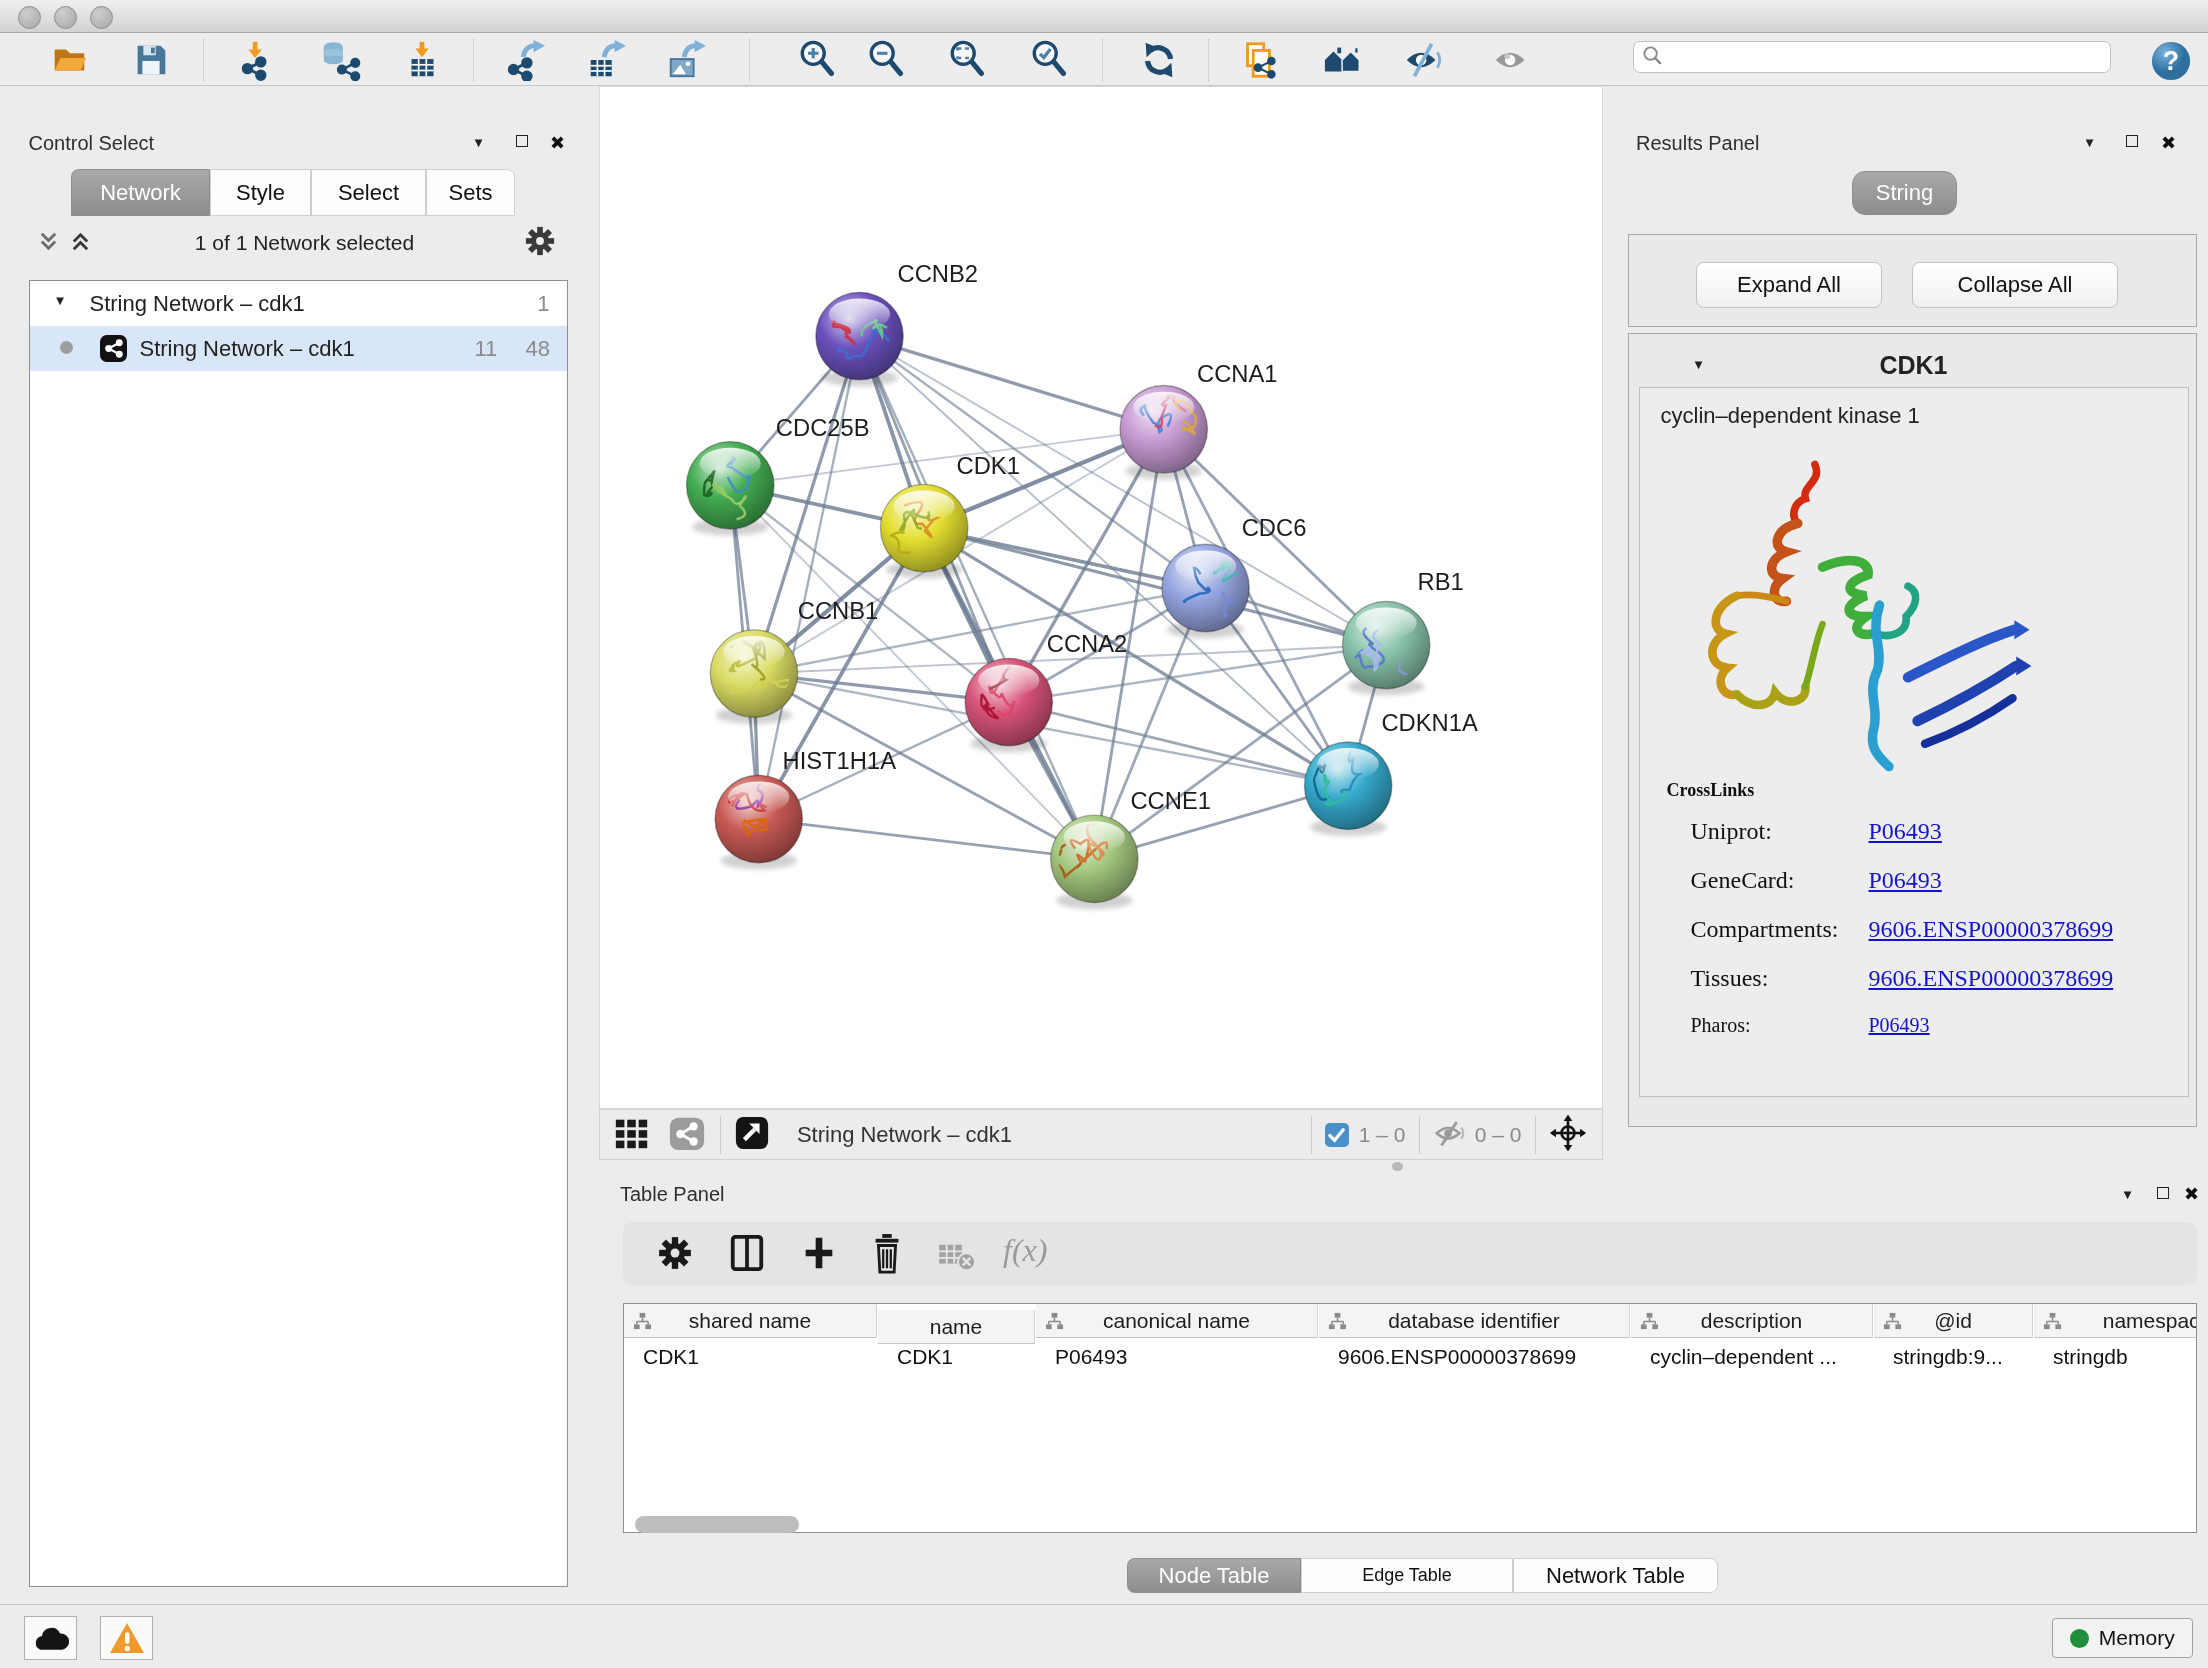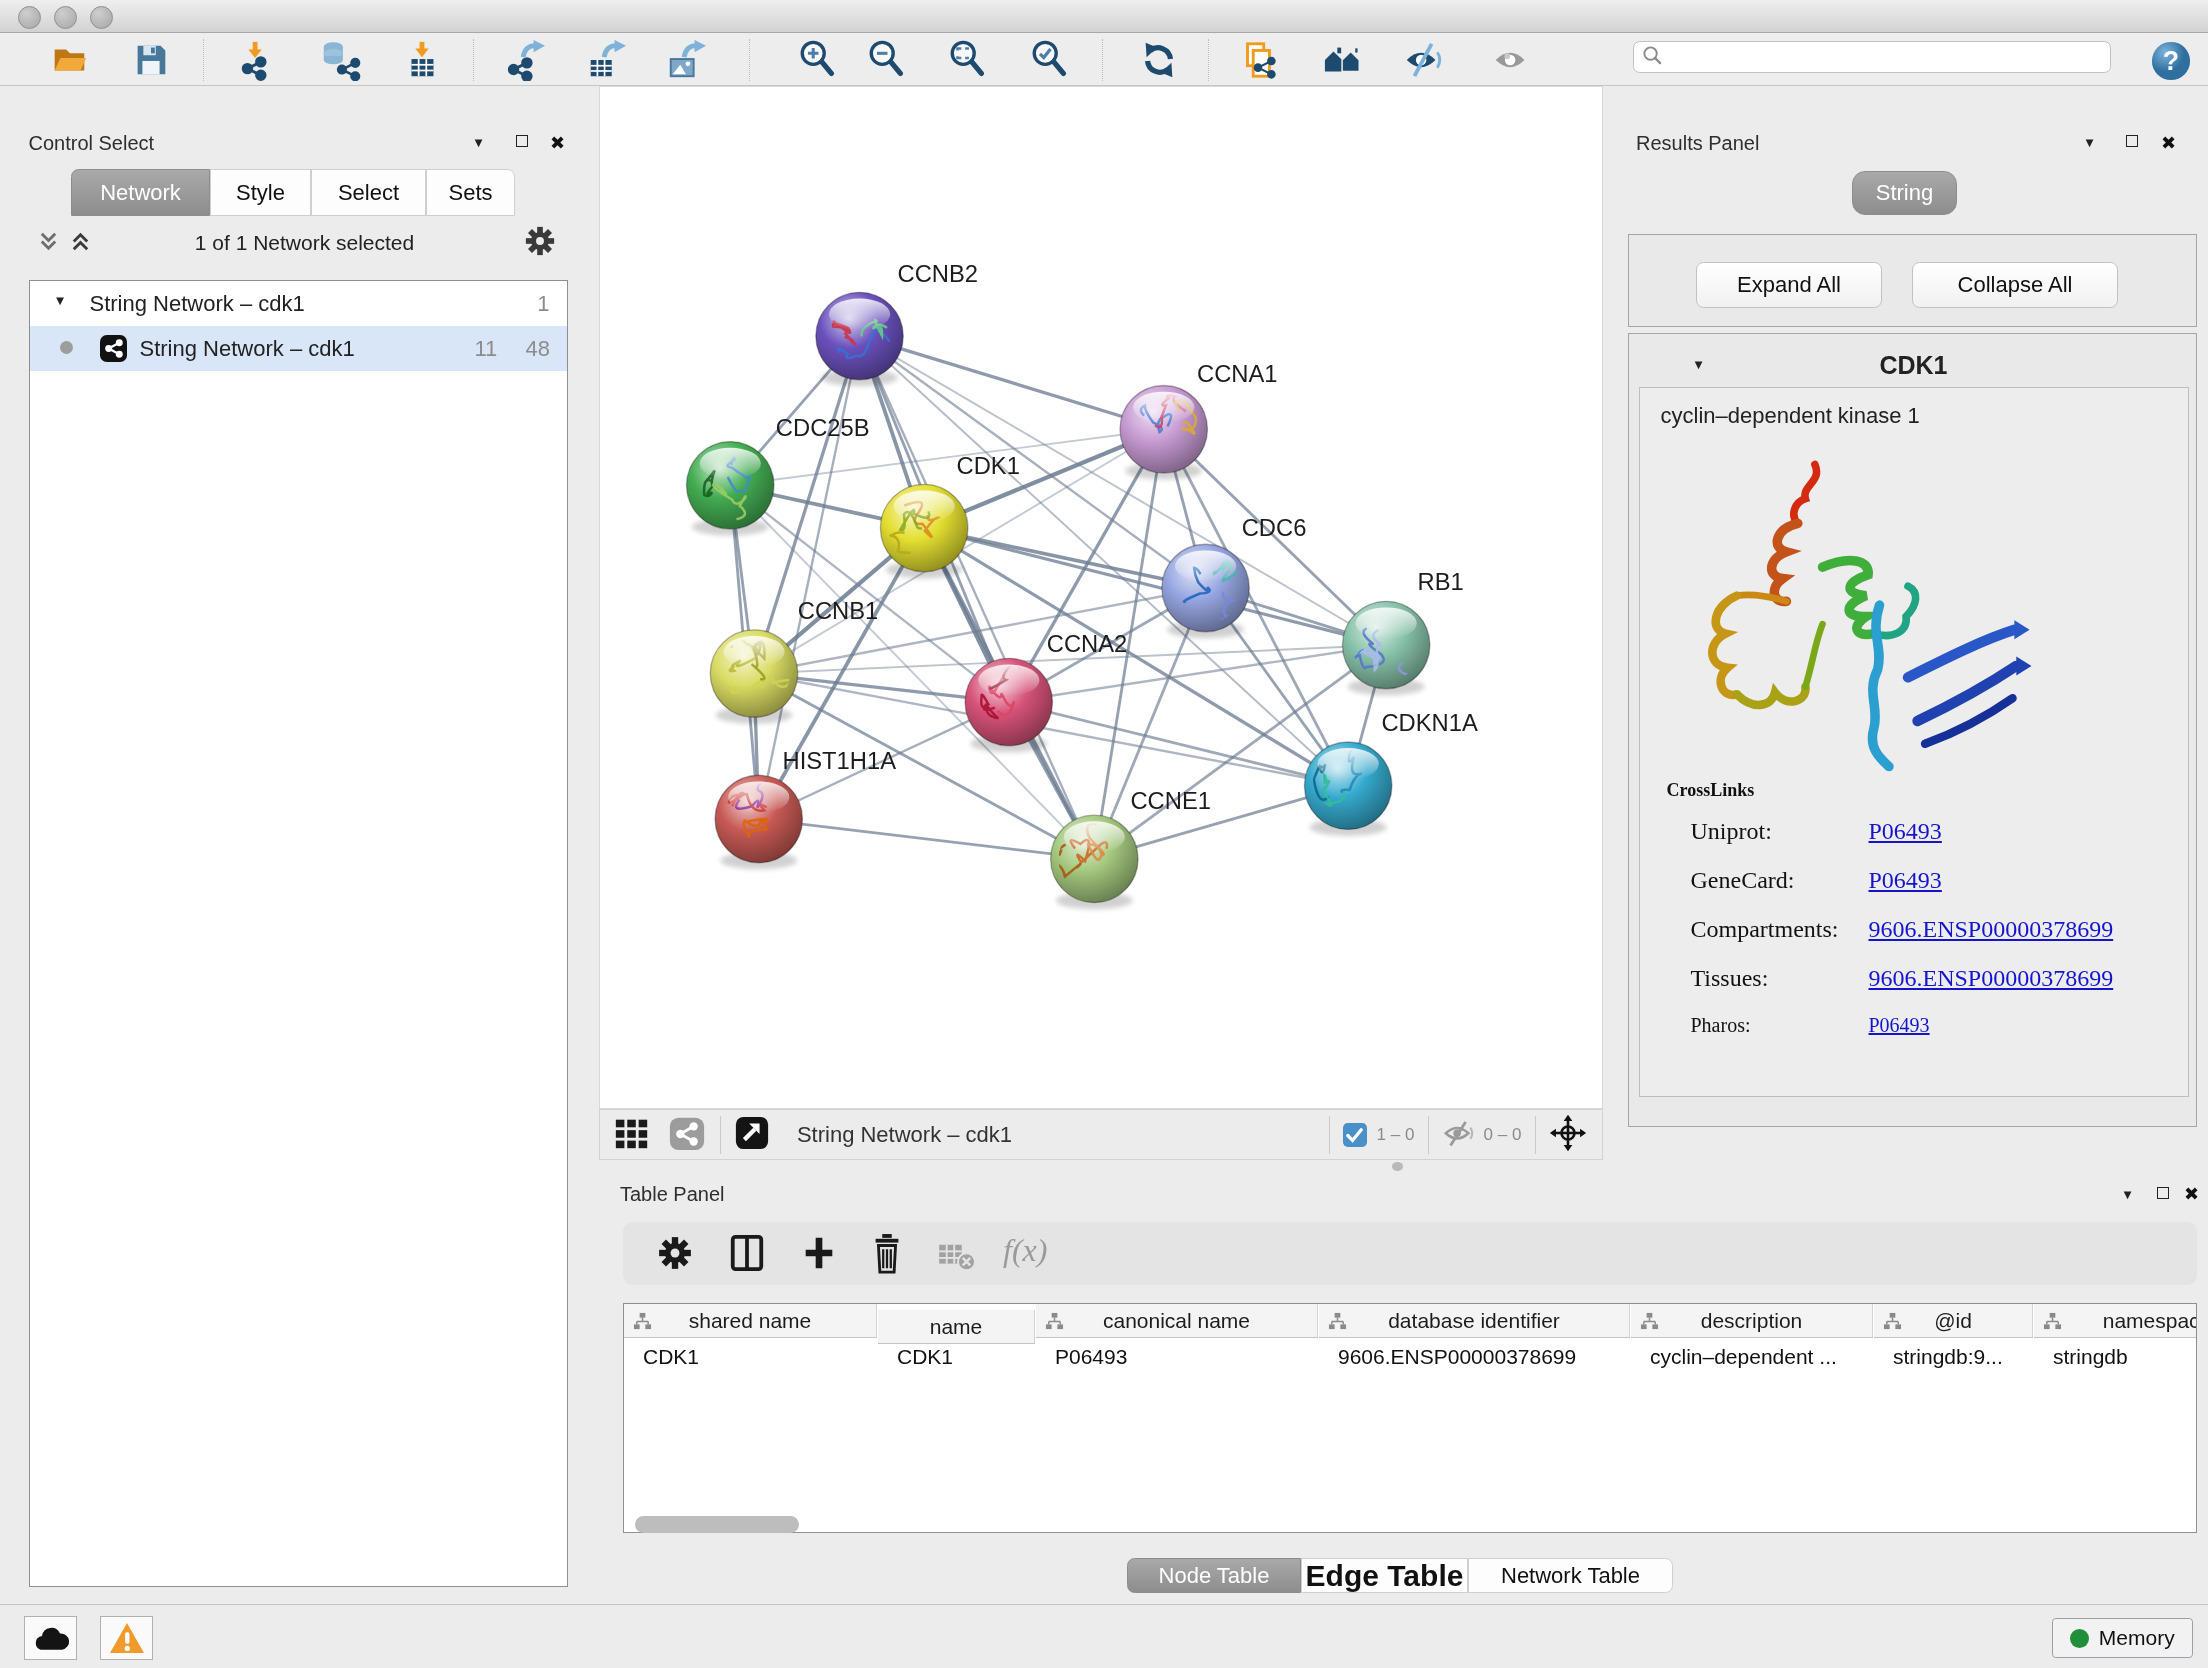--- a/index.html
+++ b/index.html
@@ -27,21 +27,21 @@
   
   .cp-listbox{left:28.5px;top:280px;width:539px;height:1307px;background:#fff;border:1.9px solid #8f8f8f;box-sizing:border-box;}
   .cp-row{position:relative;width:100%;height:45px;font-size:22px;}
   .cp-row .cnt{position:absolute;color:#8c8c8c;}
   .cp-row2{background:#d9e6f7;}
   
   .netcanvas{left:599px;top:86px;width:1004px;height:1023px;background:#fff;border:1px solid #d8d8d8;box-sizing:border-box;}
   .netbar{left:599px;top:1109px;width:1004px;height:51px;background:#ececec;border:1px solid #d2d2d2;box-sizing:border-box;
     display:flex;align-items:center;}
   .netbar .vsep{width:1px;height:38px;background:#c9c9c9;margin:0 13.3px;}
-  .graytxt{color:#8a8a8a;font-size:17px;}
+  .graytxt{color:#8a8a8a;font-size:21px;}
   
   .rbox{background:#e9e9e9;border:1px solid #a6a6a6;box-sizing:border-box;}
   .rbtn{background:linear-gradient(#ffffff,#f1f1f1);border:1px solid #c2c2c2;border-radius:7.6px;
     font-size:22px;color:#111;display:flex;align-items:center;justify-content:center;}
   .serif{font-family:"Liberation Serif","DejaVu Serif",serif;}
   .xlink{color:#1414cc;text-decoration:underline;}
   
   .tp-toolbar{left:623px;top:1222px;width:1574px;height:63px;background:#e4e4e4;border-radius:9.5px;}
   .dtable{left:623px;top:1303px;width:1574px;height:230px;background:#fff;border:1.9px solid #8f8f8f;box-sizing:border-box;overflow:hidden;}
   .th{position:absolute;top:0;height:34px;background:#f4f4f4;border-right:1px solid #d4d4d4;border-bottom:1px solid #c4c4c4;box-sizing:border-box;}
@@ -861,21 +861,21 @@
         <div class="td" style="left: 695px; width: 311px;">9606.ENSP00000378699</div>
         <div class="td" style="left: 1007px; width: 242px;">cyclin–dependent ...</div>
         <div class="td" style="left: 1250px; width: 159px;">stringdb:9...</div>
         <div class="td" style="left: 1410px; width: 247px;">stringdb</div>
       </div>
   </div>
   <div class="abs hscroll"></div>
 
   <div id="tp-tabs" class="abs" style="left:1127px;top:1558px;display:flex">
       <div class="tab sel" style="width: 174px; height: 35px; font-size: 22px; border-radius: 7.6px 0px 0px 7.6px; text-align: center;">Node Table</div>
-      <div class="tab" style="width: 167px; height: 35px; font-size: 30px; font-weight: bold;">Edge Table</div>
+      <div class="tab" style="width: 212px; height: 35px; font-size: 18px;">Edge Table</div>
       <div class="tab" style="width: 205px; height: 35px; font-size: 22px; border-radius: 0px 7.6px 7.6px 0px;">Network Table</div>
     </div>
 
   <div class="abs statusbar">
     <div class="abs sb-box" style="left:24px">
       <svg width="38" height="28.5" viewBox="0 0 40 30">
           <path d="M9 27 a7.5 7.5 0 0 1 1.5-14.5 a10 10 0 0 1 19-2.5 a7.5 7.5 0 0 1 2 17 z" fill="#141414"></path>
         </svg>
     </div>
     <div class="abs sb-box" style="left:100px">

